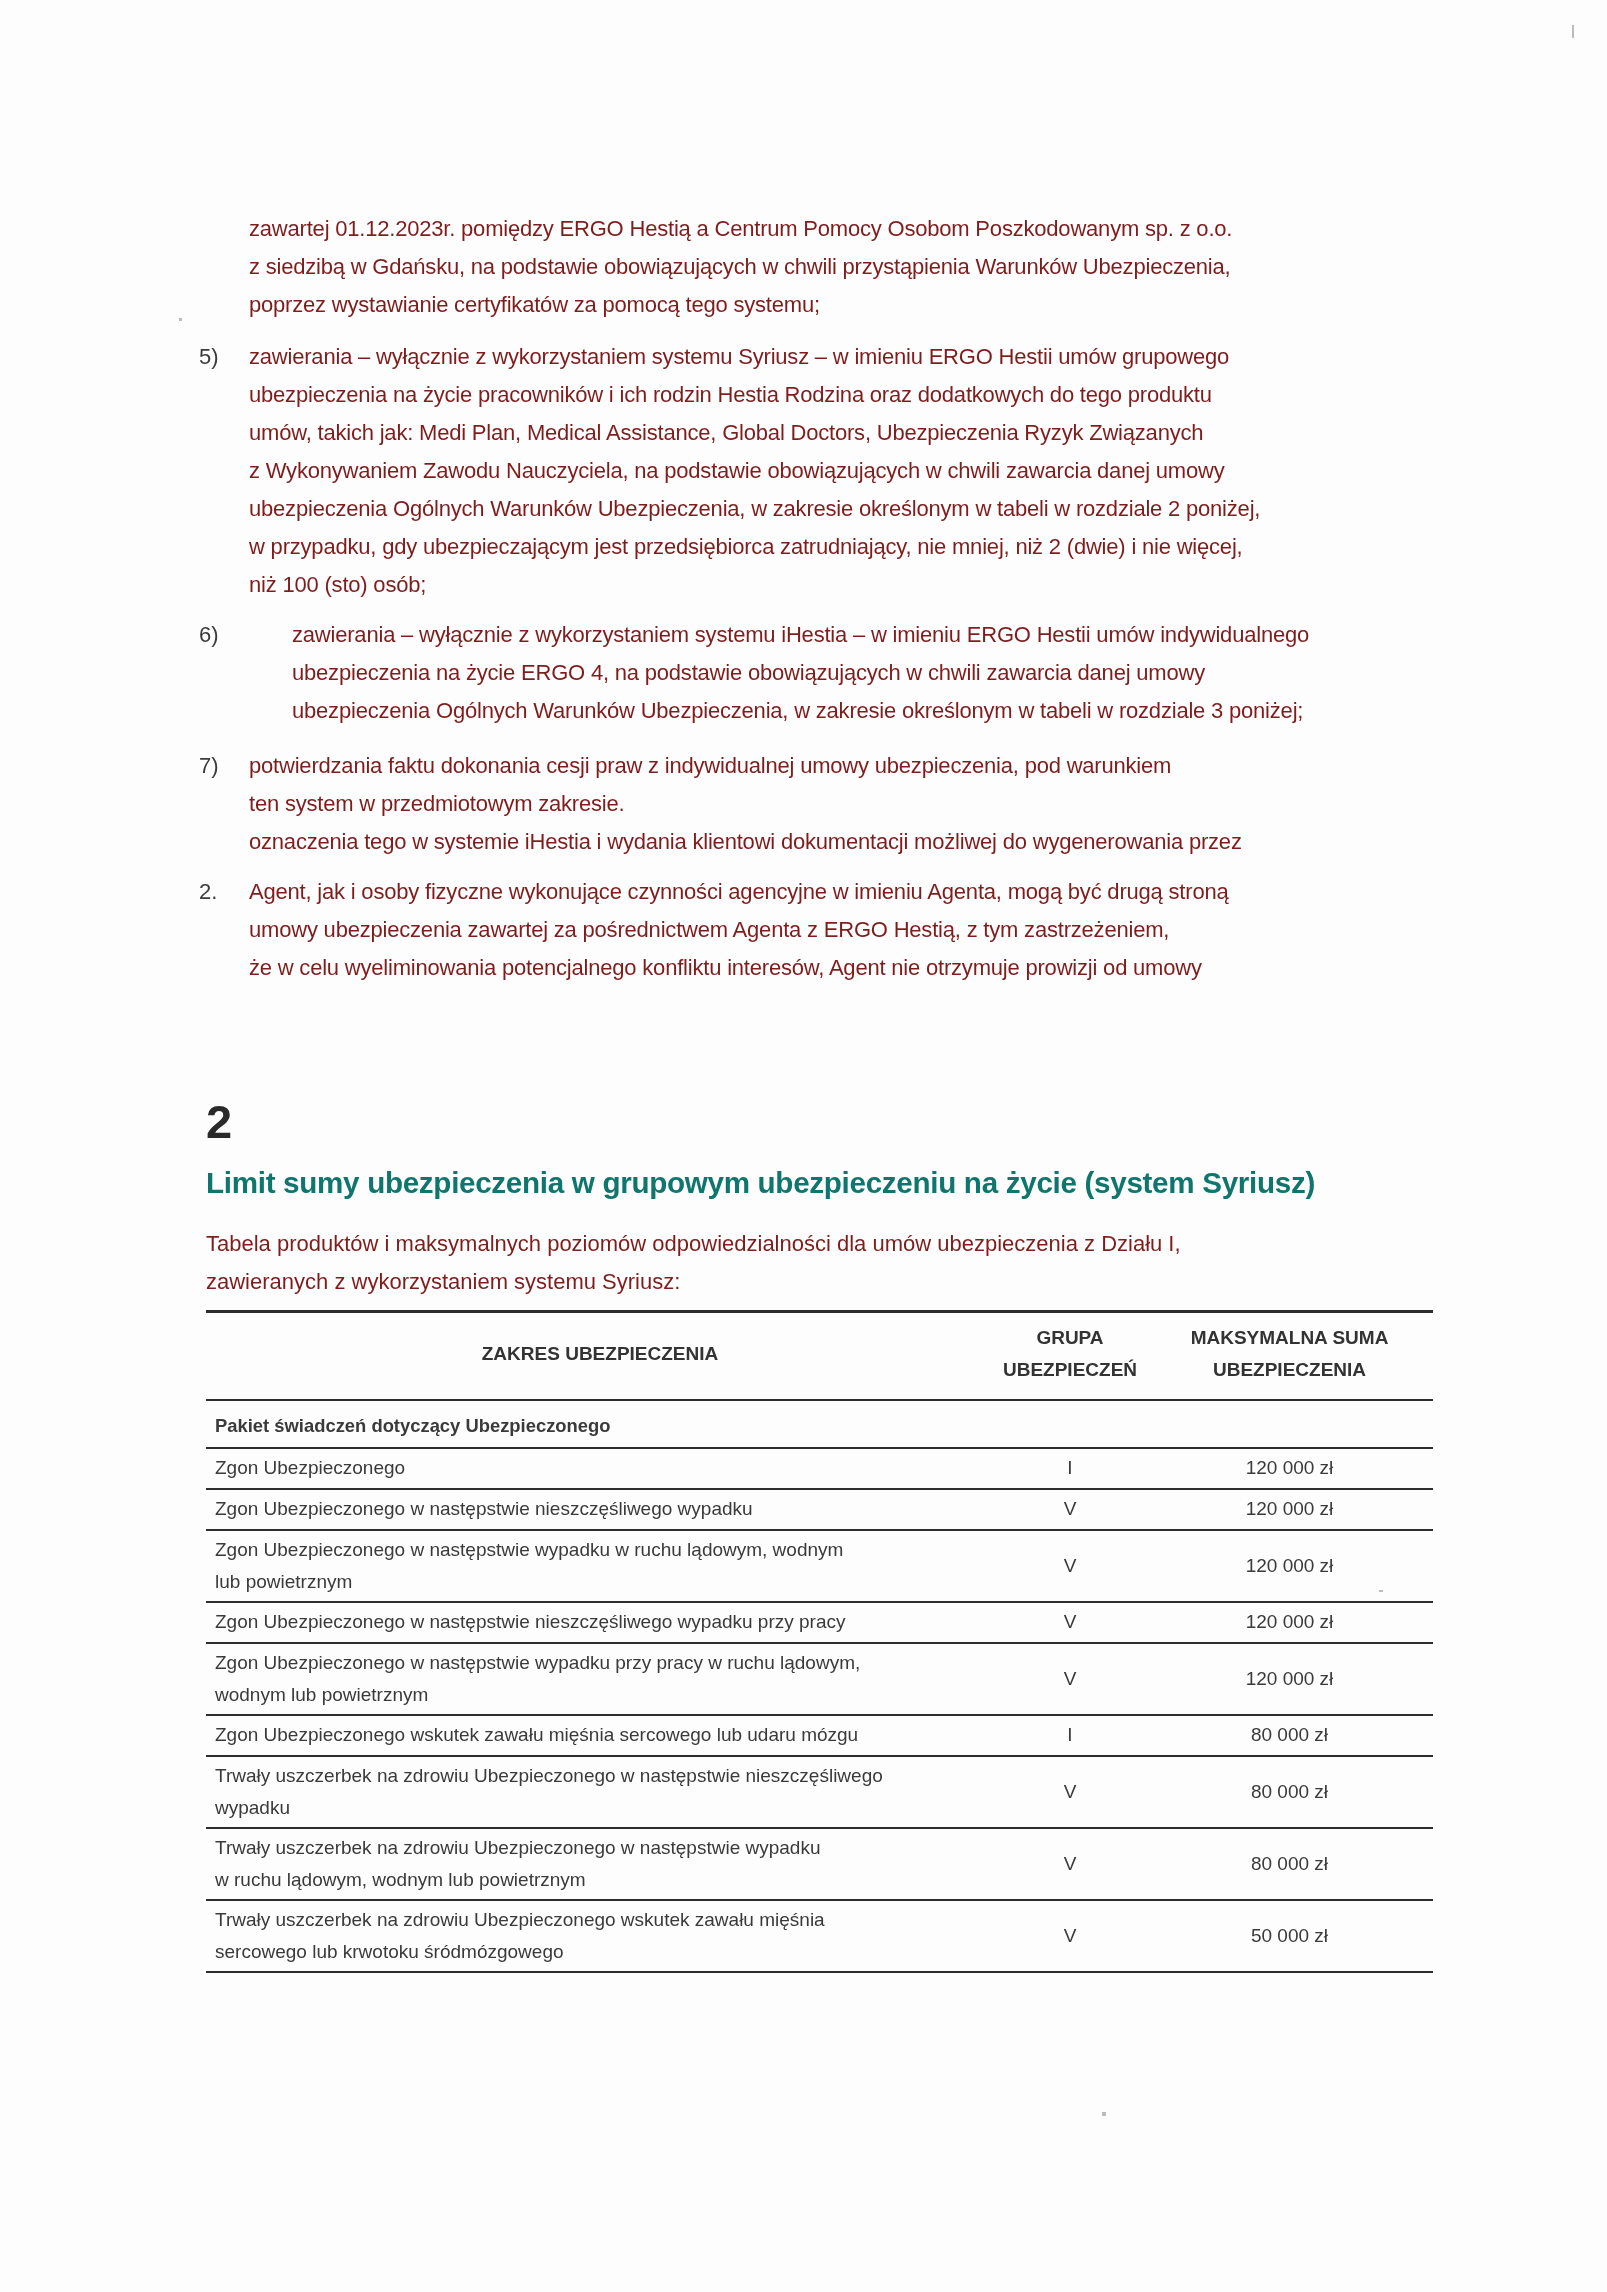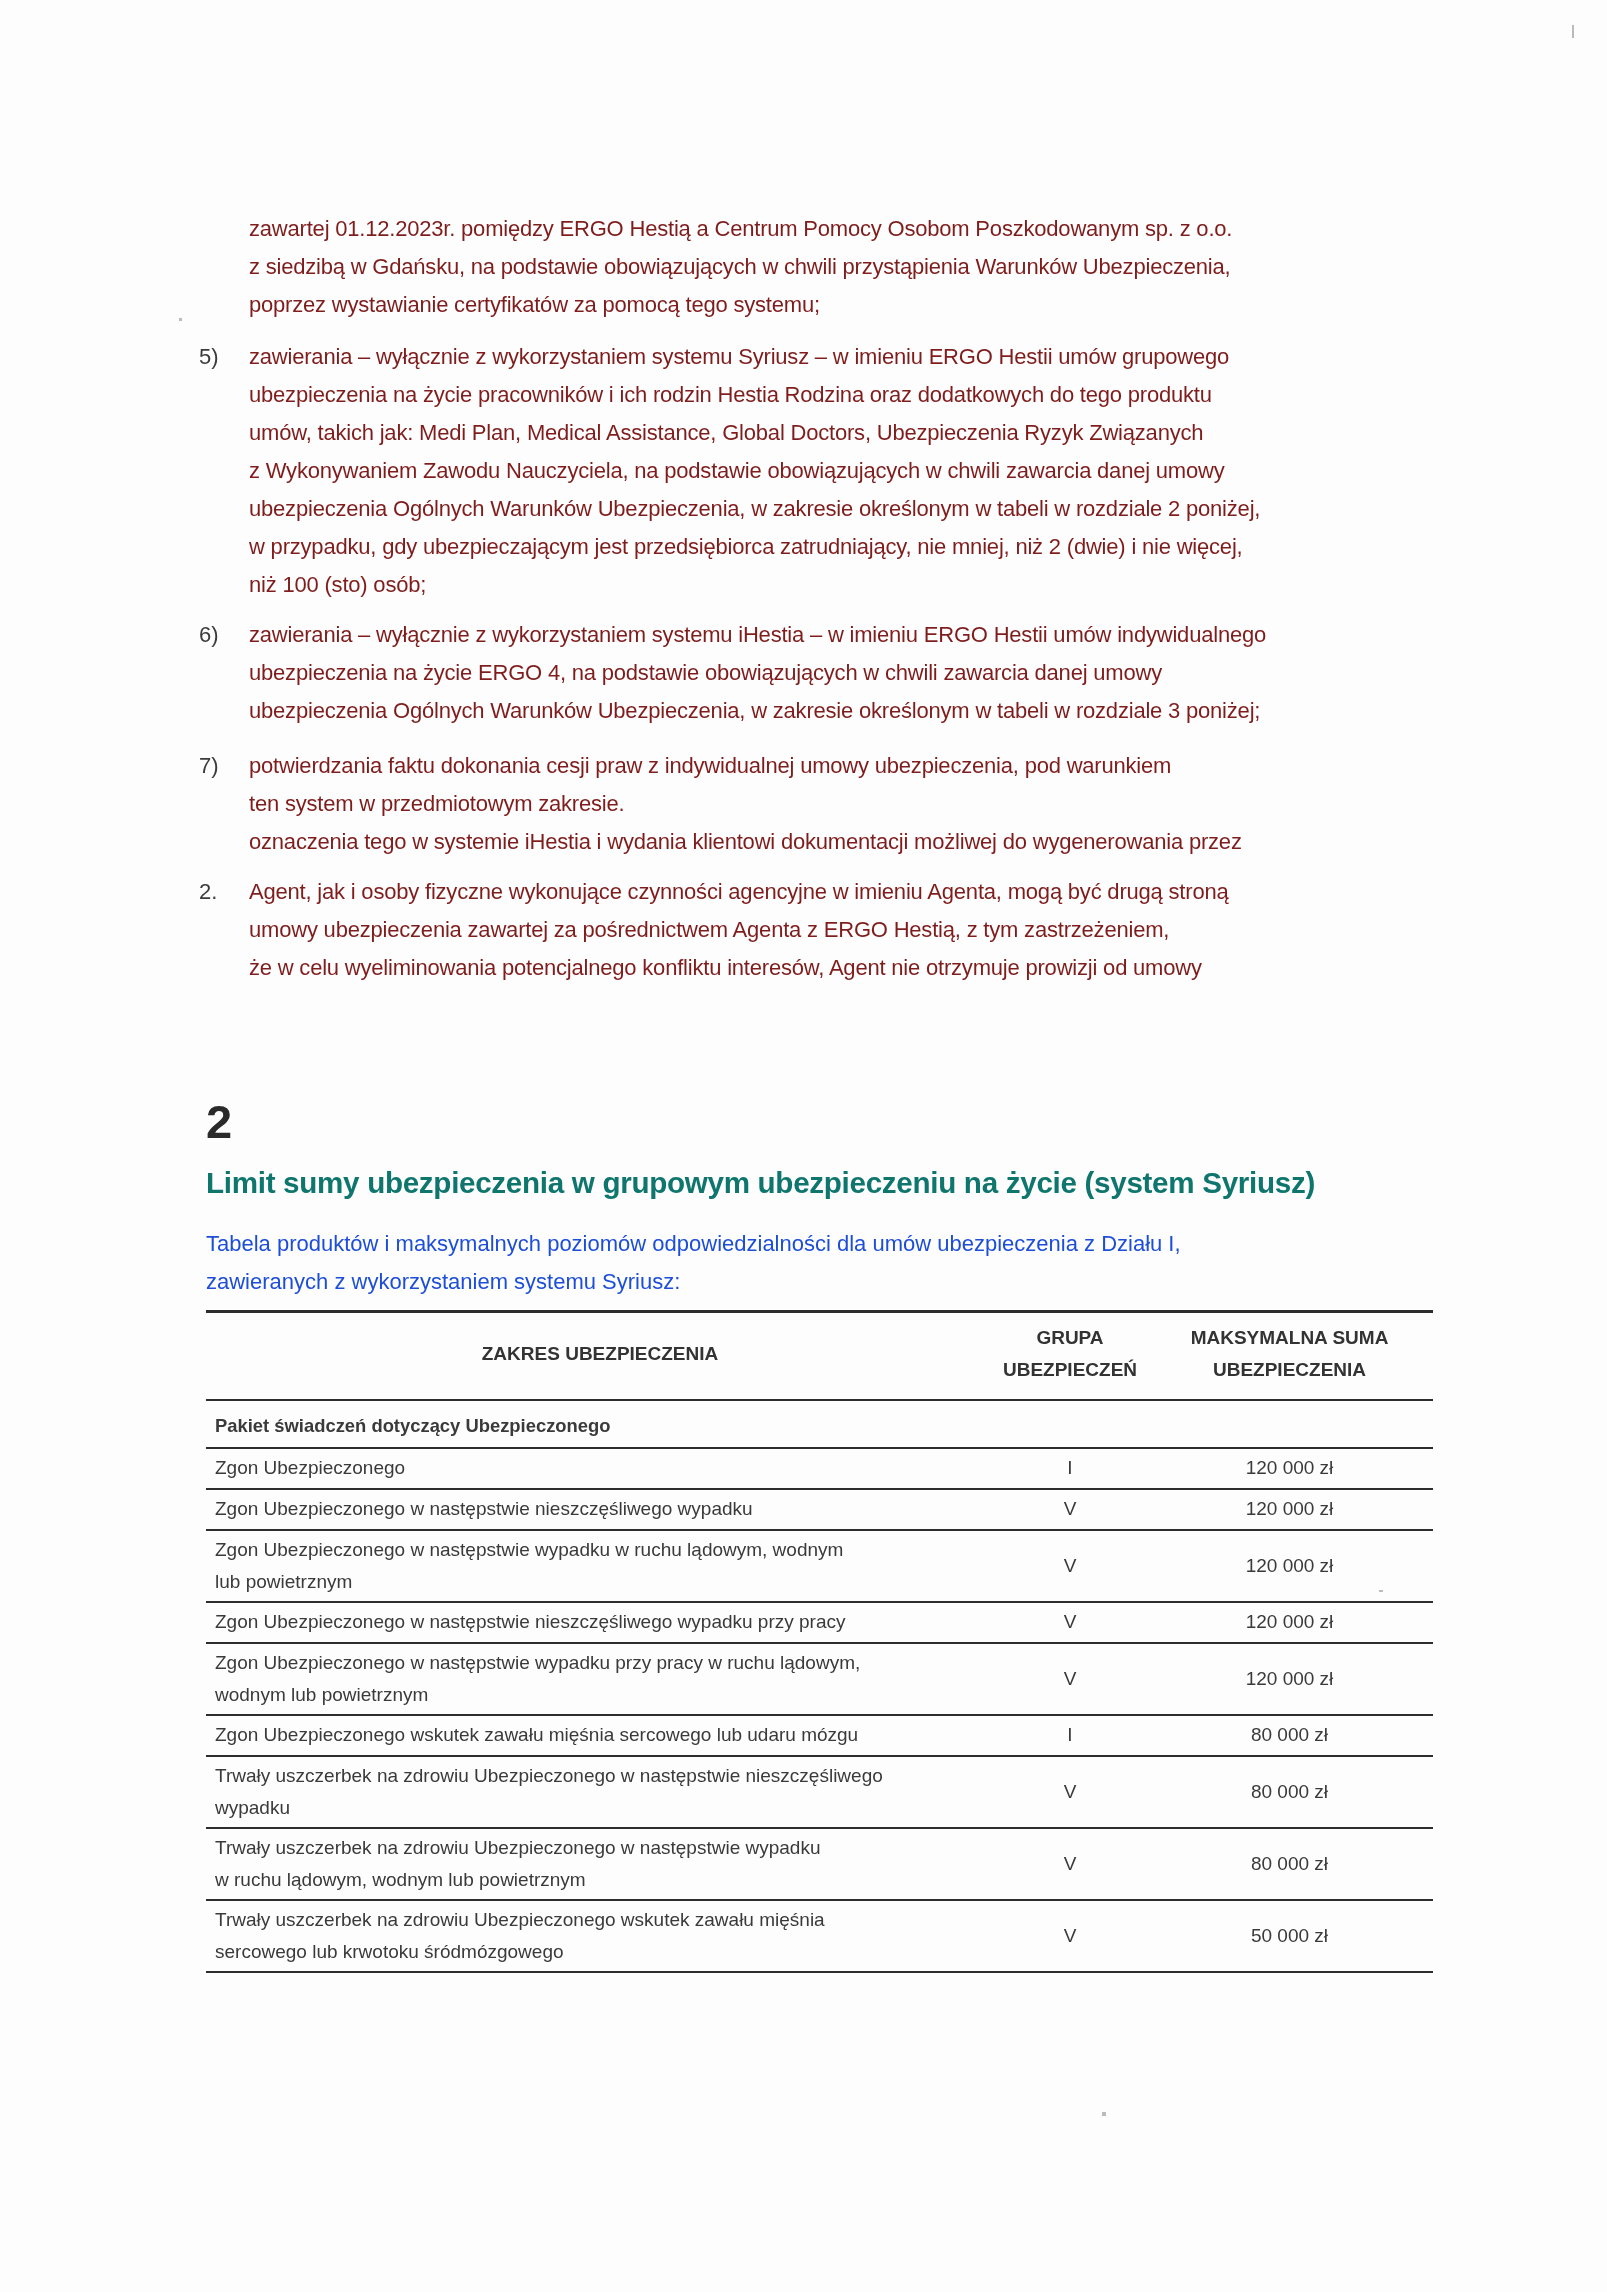--- a/index.html
+++ b/index.html
@@ -20,21 +20,21 @@
   .sec-num {
     position: absolute; left: 206px; top: 1094px; font-size: 47px; font-weight: bold; color: #2a2a2a;
     font-family: "Liberation Sans", sans-serif;
   }
   .sec-title {
     position: absolute; left: 206px; top: 1166px; font-size: 29.6px; font-weight: bold; color: #0f766e;
     font-family: "Liberation Sans", sans-serif; letter-spacing: -0.3px; white-space: nowrap;
   }
   .sec-intro {
     position: absolute; left: 206px; top: 1225px; width: 1209px;
-    font-size: 22px; line-height: 38px; color: #1d4ed8; font-family: "Liberation Sans", sans-serif;
+    font-size: 22px; line-height: 38px; color: #7f1d1d; font-family: "Liberation Sans", sans-serif;
   }
   .sec-intro .line { display: block; white-space: nowrap; }
 
   table.limits {
     position: absolute; left: 206px; top: 1310px; width: 1227px; border-collapse: collapse;
     font-family: "Liberation Sans", sans-serif; color: #3a3a3a;
   }
   table.limits tr { border-bottom: 2.7px solid #2d2d2d; }
   table.limits tr.top { border-top: 3.6px solid #2d2d2d; }
   table.limits th {
@@ -67,21 +67,21 @@
   <span class="line">zawierania – wyłącznie z wykorzystaniem systemu Syriusz – w imieniu ERGO Hestii umów grupowego</span>
   <span class="line">ubezpieczenia na życie pracowników i ich rodzin Hestia Rodzina oraz dodatkowych do tego produktu</span>
   <span class="line">umów, takich jak: Medi Plan, Medical Assistance, Global Doctors, Ubezpieczenia Ryzyk Związanych</span>
   <span class="line">z Wykonywaniem Zawodu Nauczyciela, na podstawie obowiązujących w chwili zawarcia danej umowy</span>
   <span class="line">ubezpieczenia Ogólnych Warunków Ubezpieczenia, w zakresie określonym w tabeli w rozdziale 2 poniżej,</span>
   <span class="line">w przypadku, gdy ubezpieczającym jest przedsiębiorca zatrudniający, nie mniej, niż 2 (dwie) i nie więcej,</span>
   <span class="line">niż 100 (sto) osób;</span>
 </div>
 
 <span class="num" style="top:616px;">6)</span>
-<div class="para" style="top:616px;">
+<div class="para" style="top:616px;margin-left:43px;">
   <span class="line">zawierania – wyłącznie z wykorzystaniem systemu iHestia – w imieniu ERGO Hestii umów indywidualnego</span>
   <span class="line">ubezpieczenia na życie ERGO 4, na podstawie obowiązujących w chwili zawarcia danej umowy</span>
   <span class="line">ubezpieczenia Ogólnych Warunków Ubezpieczenia, w zakresie określonym w tabeli w rozdziale 3 poniżej;</span>
 </div>
 
 <span class="num" style="top:747px;">7)</span>
 <div class="para" style="top:747px;">
   <span class="line">potwierdzania faktu dokonania cesji praw z indywidualnej umowy ubezpieczenia, pod warunkiem</span>
   <span class="line">ten system w przedmiotowym zakresie.</span>
   <span class="line">oznaczenia tego w systemie iHestia i wydania klientowi dokumentacji możliwej do wygenerowania przez</span>

